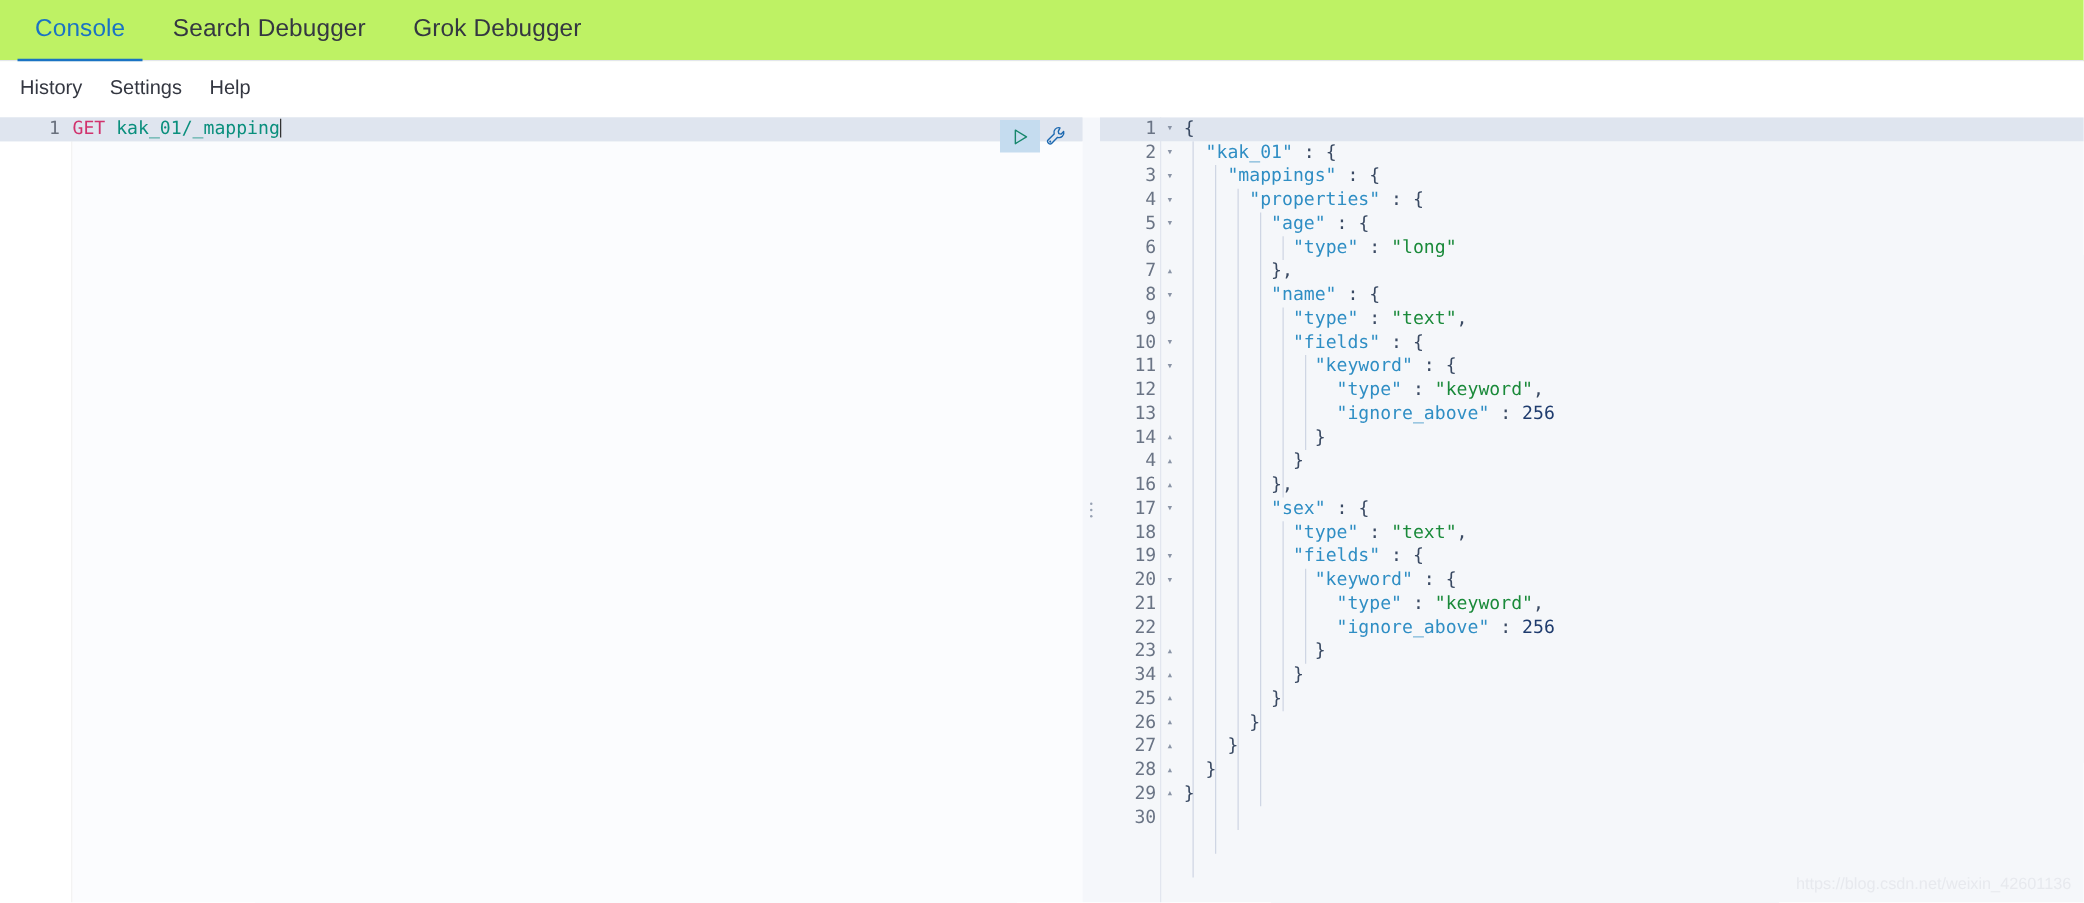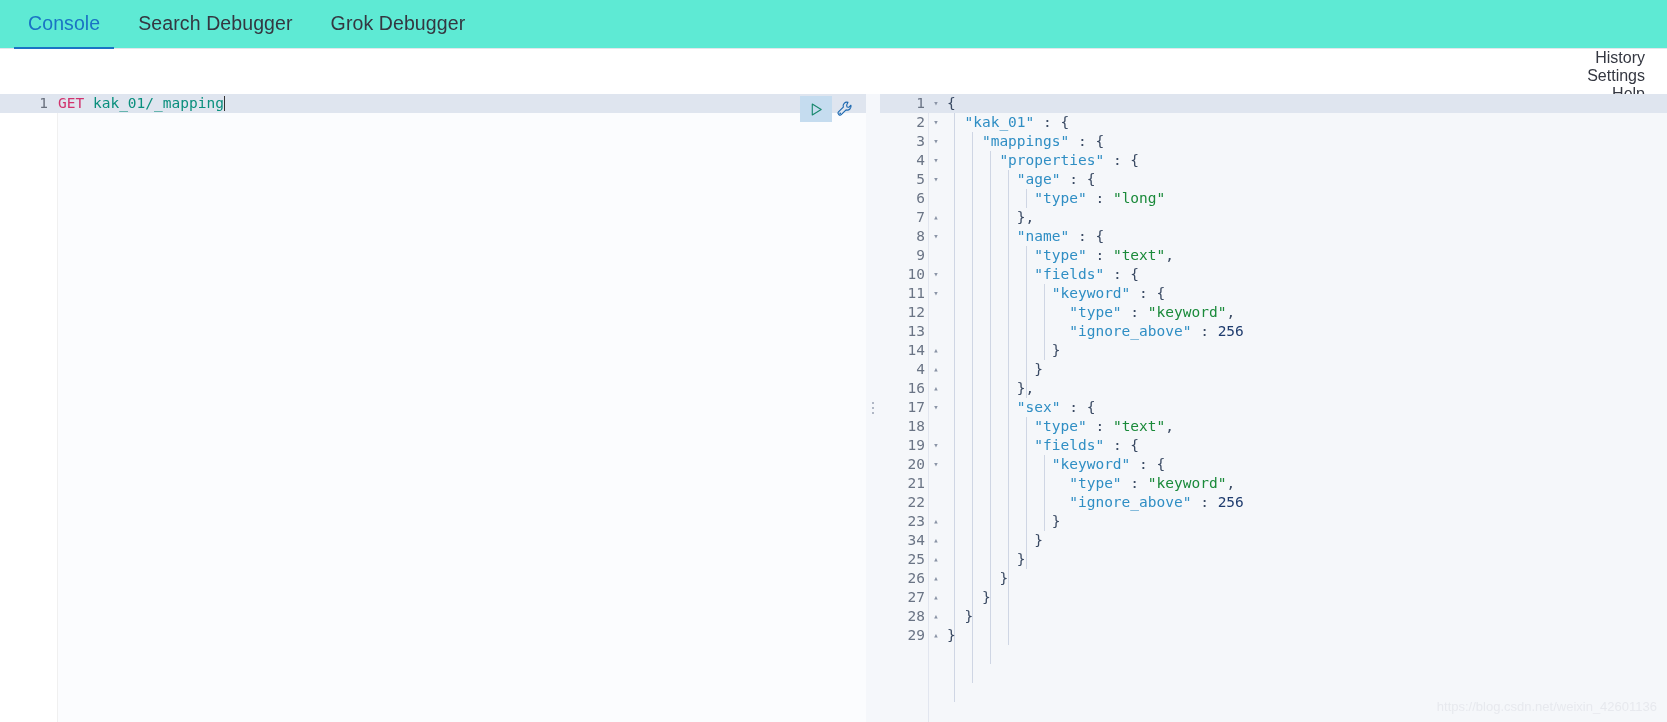--- a/index.html
+++ b/index.html
@@ -11,21 +11,21 @@
   }
   .app { position: relative; width: 1667px; height: 722px; background:#fff; }
 
   
   .tabbar {
     height: 49px;
     display: flex;
     align-items: flex-end;
     padding-left: 14px;
     border-bottom: 1px solid #e3e6ec;
-    background: #5eead4;
+    background: #bef264;
   }
   .tab {
     font-size: 19.5px;
     color: #343741;
     padding: 0 14px 13px 14px;
     margin-right: 10px;
     position: relative;
     cursor: pointer;
     letter-spacing: .1px;
   }
@@ -33,24 +33,23 @@
   .tab.active:after {
     content:"";
     position:absolute; left:0; right:0; bottom:-1px; height:2.5px;
     background:#1a73c4;
   }
 
   
   .submenu {
     height: 44px;
     display:flex;
-    align-items:flex-end;
+    align-items:center;
     padding-left: 16px;
     background:#fff;
-    flex-direction:column;
   }
   .submenu-item {
     font-size: 16px;
     color: #343741;
     margin-right: 22px;
     cursor: pointer;
   }
 
   
   .panes {
@@ -250,19 +249,20 @@
             <div class="rrow"><span class="rnum">20</span><span class="rfold">▾</span><span class="rcode"><span>            </span><span class="jkey">"keyword"</span><span class="jpun"> : </span><span class="jbrace">{</span></span></div>
             <div class="rrow"><span class="rnum">21</span><span class="rfold"></span><span class="rcode"><span>              </span><span class="jkey">"type"</span><span class="jpun"> : </span><span class="jstr">"keyword"</span><span class="jpun">,</span></span></div>
             <div class="rrow"><span class="rnum">22</span><span class="rfold"></span><span class="rcode"><span>              </span><span class="jkey">"ignore_above"</span><span class="jpun"> : </span><span class="jnum">256</span></span></div>
             <div class="rrow"><span class="rnum">23</span><span class="rfold">▴</span><span class="rcode"><span>            </span><span class="jbrace">}</span></span></div>
             <div class="rrow"><span class="rnum">34</span><span class="rfold">▴</span><span class="rcode"><span>          </span><span class="jbrace">}</span></span></div>
             <div class="rrow"><span class="rnum">25</span><span class="rfold">▴</span><span class="rcode"><span>        </span><span class="jbrace">}</span></span></div>
             <div class="rrow"><span class="rnum">26</span><span class="rfold">▴</span><span class="rcode"><span>      </span><span class="jbrace">}</span></span></div>
             <div class="rrow"><span class="rnum">27</span><span class="rfold">▴</span><span class="rcode"><span>    </span><span class="jbrace">}</span></span></div>
             <div class="rrow"><span class="rnum">28</span><span class="rfold">▴</span><span class="rcode"><span>  </span><span class="jbrace">}</span></span></div>
             <div class="rrow"><span class="rnum">29</span><span class="rfold">▴</span><span class="rcode"><span></span><span class="jbrace">}</span></span></div>
+            <div class="rrow"><span class="rnum">30</span><span class="rfold"></span><span class="rcode"><span></span></span></div>
           </div>
       </div>
       <div class="watermark">https://blog.csdn.net/weixin_42601136</div>
     </div>
 
   </div>
 </div>
 
 </body></html>

